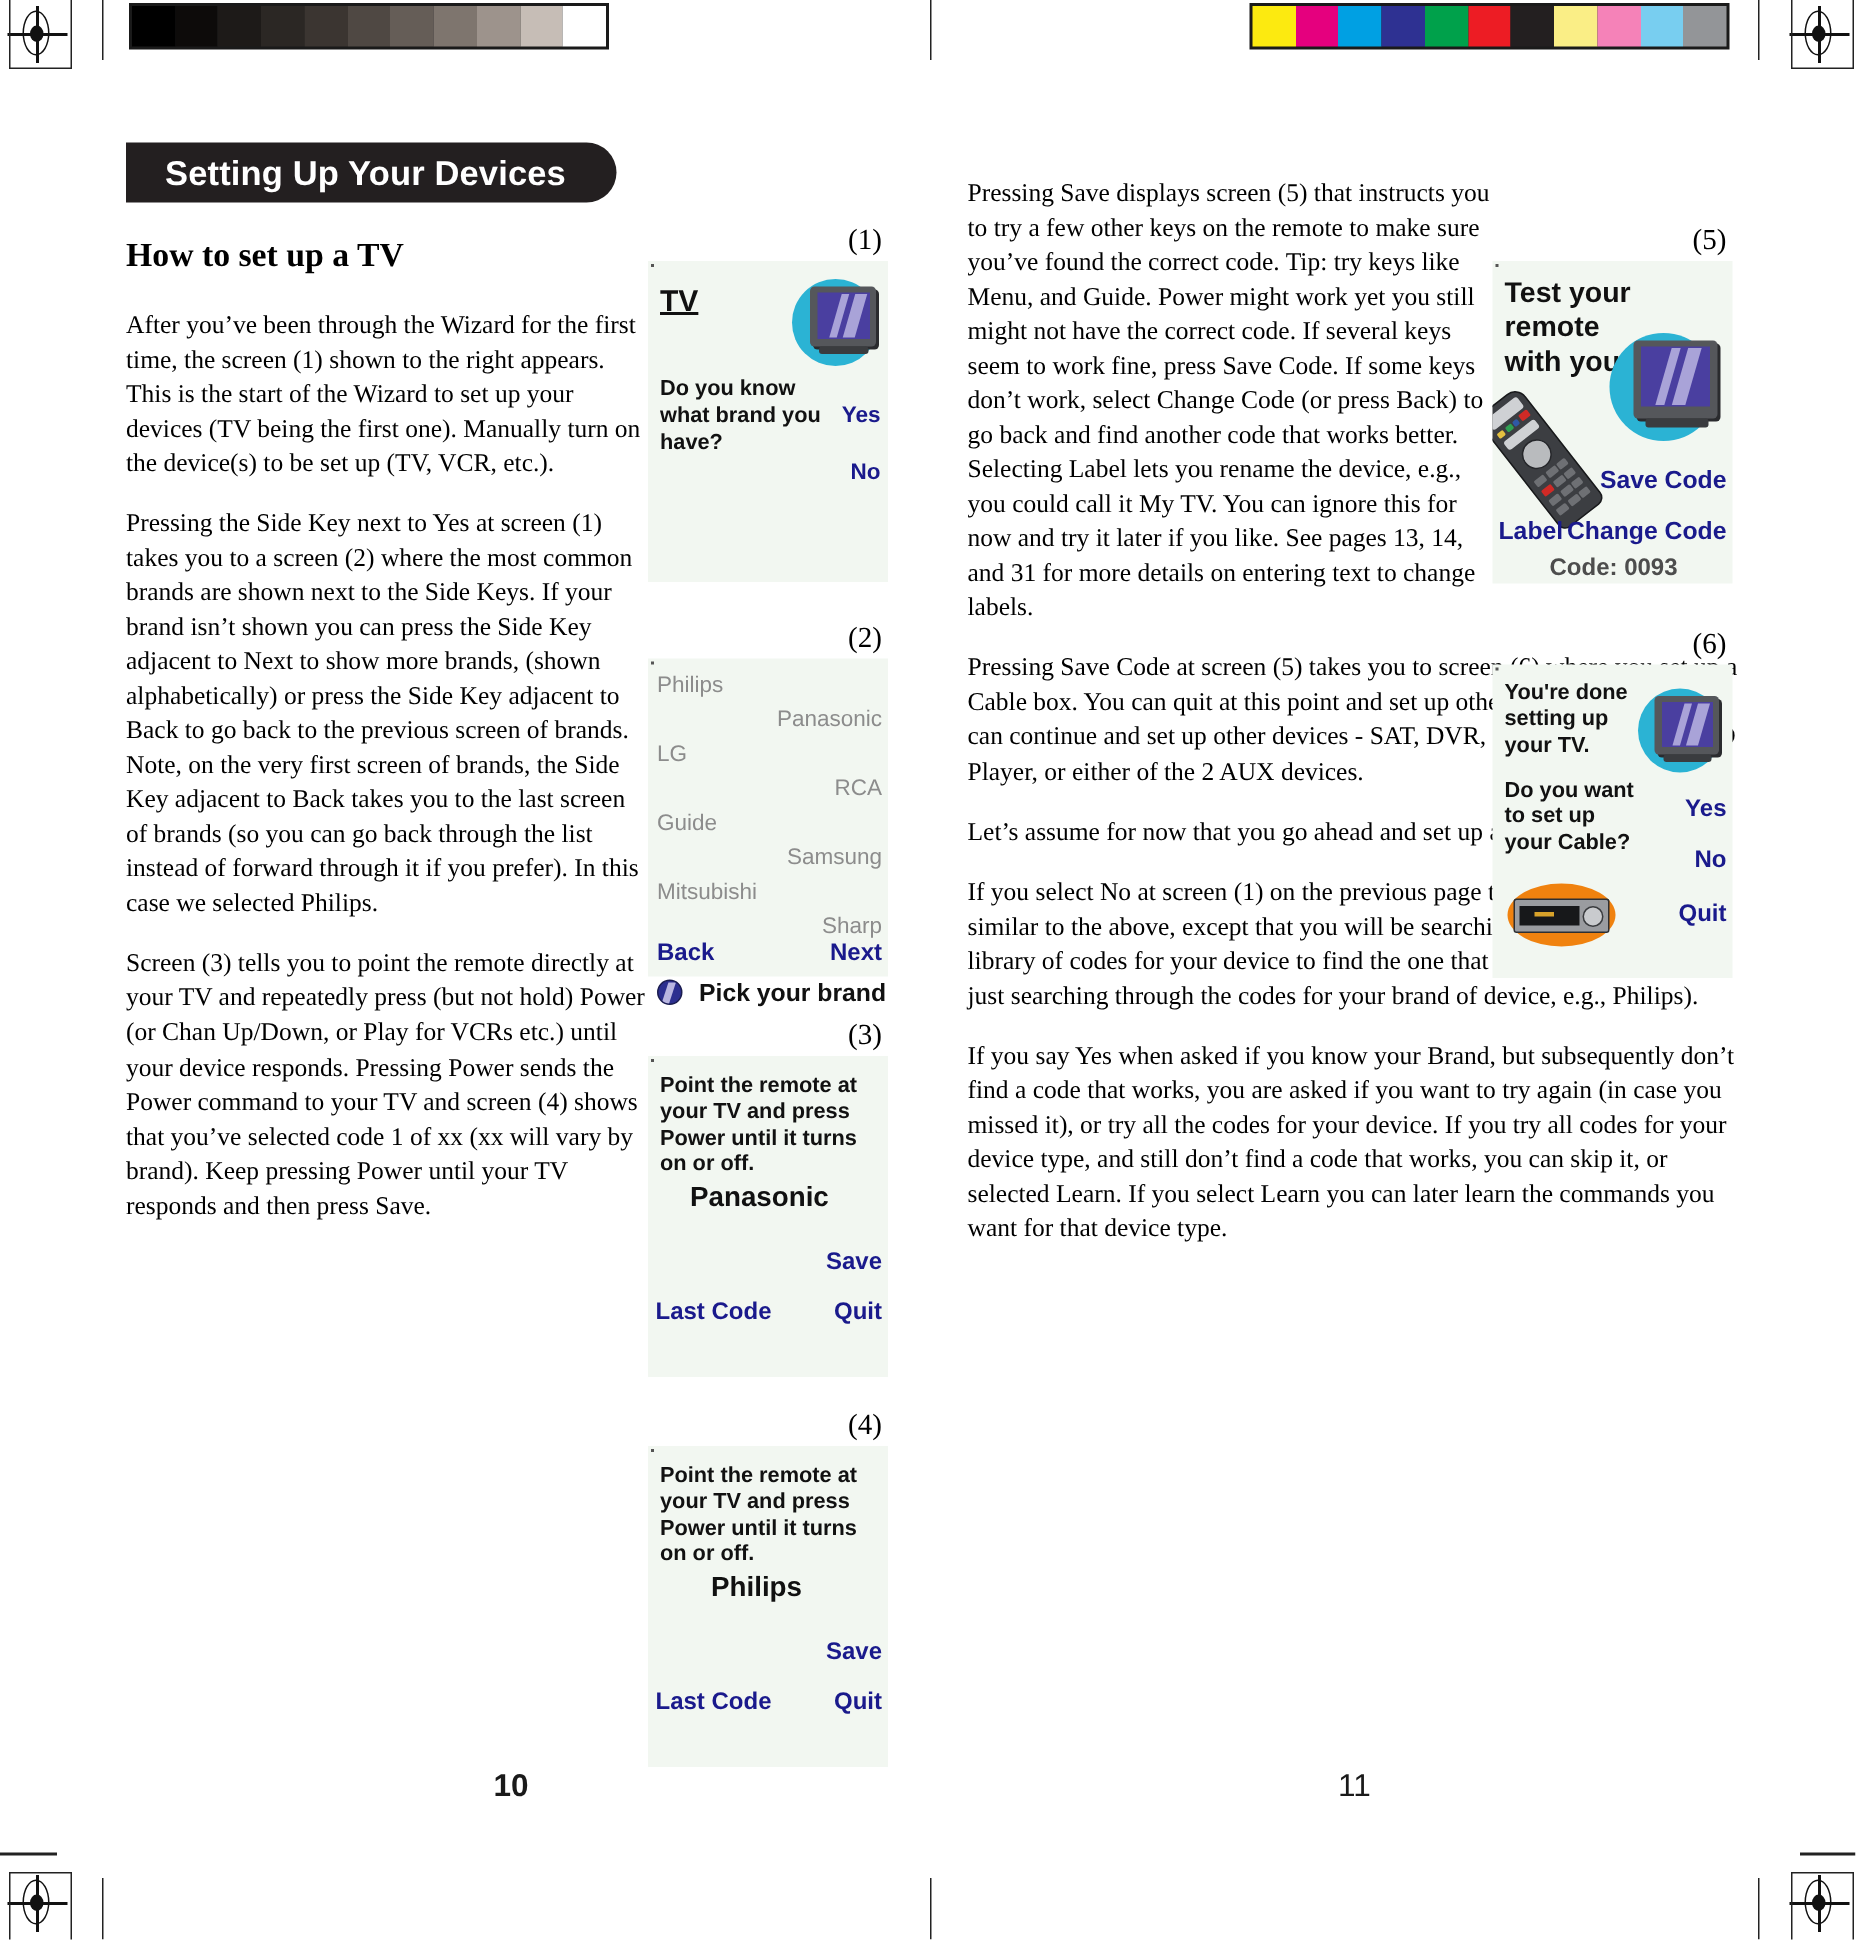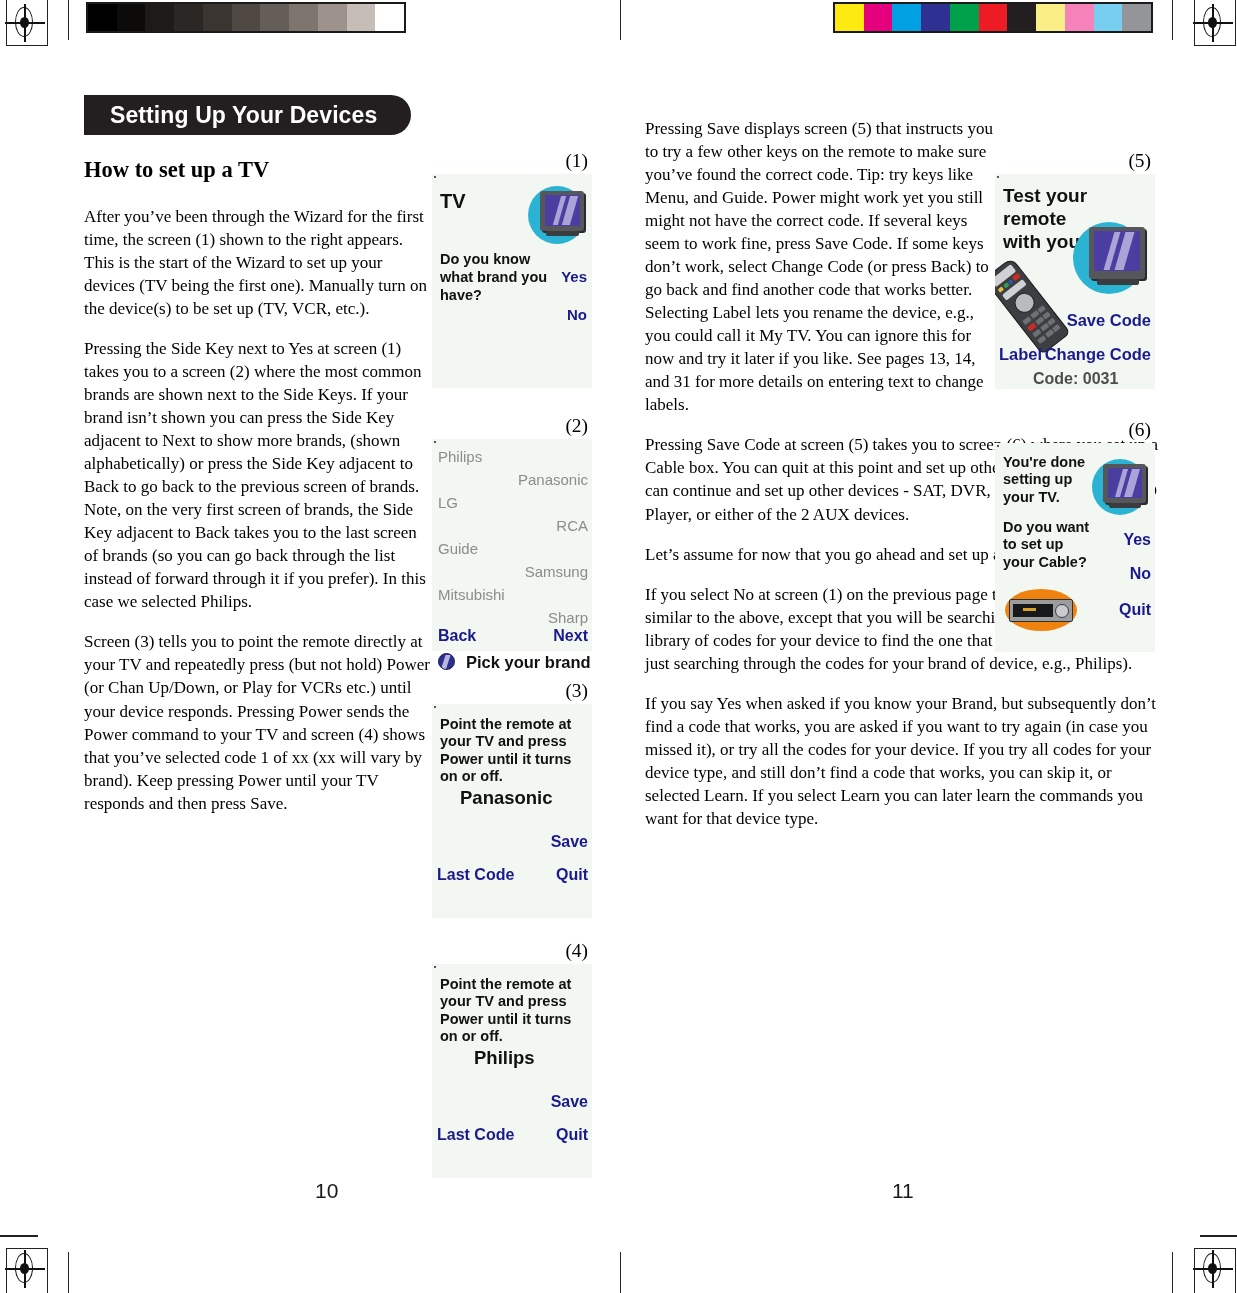--- a/index.html
+++ b/index.html
@@ -346,21 +346,21 @@
     <p class="body-text narrow">Pressing the Side Key next to Yes at screen (1) takes you to a screen (2) where the most common brands are shown next to the Side Keys. If your brand isn’t shown you can press the Side Key adjacent to Next to show more brands, (shown alphabetically) or press the Side Key adjacent to Back to go back to the previous screen of brands. Note, on the very first screen of brands, the Side Key adjacent to Back takes you to the last screen of brands (so you can go back through the list instead of forward through it if you prefer). In this case we  selected Philips.</p>
     <p class="body-text narrow">Screen (3) tells you to point the remote directly at your TV and repeatedly press (but not hold) Power (or Chan Up/Down, or Play for VCRs etc.) until your device responds. Pressing Power sends the Power command to your TV and screen (4) shows that you’ve selected code 1 of xx (xx will vary by brand). Keep pressing Power until your TV responds and then press Save.</p>
   </div>
 
   
   <div class="fig" style="left:348px; top:79px;">
     <div class="fig-num">(1)</div>
     <div class="screen" style="height:214px;">
       <div class="tick"></div>
 
-      <div class="sc-label sc-black" style="left:8px; top:16px; font-size:20px;">TV</div>
+      <div class="sc-label sc-black" style="left:8px; top:16px; font-size:20px;text-decoration:underline;">TV</div>
 
       <div class="tv-icon" style="left:94px; top:8px; width:64px; height:66px;">
         <div class="disc" style="left:2px; top:4px; width:58px; height:58px;"></div>
         <div class="case" style="left:14px; top:9px; width:44px; height:40px;"></div>
         <div class="tube" style="left:19px; top:13px; width:35px; height:31px;"></div>
         <div class="glare1" style="left:31px; top:14px; width:5px; height:29px;"></div>
         <div class="glare2" style="left:40px; top:14px; width:8px; height:29px;"></div>
         <div class="foot" style="left:20px; top:49px; width:33px; height:5px;"></div>
       </div>
 
@@ -483,21 +483,21 @@
         <div class="key" style="left:15px; top:73px; width:8px; height:5px;"></div>
         <div class="key" style="left:24px; top:73px; width:7px; height:5px;"></div>
         <div class="key" style="left:5px; top:81px; width:8px; height:5px;"></div>
         <div class="key" style="left:15px; top:81px; width:8px; height:5px;"></div>
         <div class="key" style="left:24px; top:81px; width:7px; height:5px;"></div>
       </div>
 
       <div class="sc-label sc-blue" style="right:4px; top:137px; font-size:16.5px;">Save Code</div>
       <div class="sc-label sc-blue" style="left:4px; top:171px; font-size:16.5px;">Label</div>
       <div class="sc-label sc-blue" style="right:4px; top:171px; font-size:16.5px;">Change Code</div>
-      <div class="sc-label sc-darkgrey" style="left:38px; top:196px; font-size:16px;">Code: 0031</div>
+      <div class="sc-label sc-darkgrey" style="left:38px; top:196px; font-size:16px;">Code: 0093</div>
     </div>
   </div>
 
   
   <div class="fig" style="left:350px; top:348px;">
     <div class="fig-num">(6)</div>
     <div class="screen" style="height:209px;">
       <div class="tick"></div>
 
       <div class="sc-label sc-black" style="left:8px; top:11px; font-size:14.5px; line-height:1.2;">You're done
@@ -525,14 +525,14 @@
         <div class="knob" style="left:54px; top:21px; width:14px; height:14px;"></div>
       </div>
 
       <div class="sc-label sc-blue" style="right:4px; top:88px; font-size:16px;">Yes</div>
       <div class="sc-label sc-blue" style="right:4px; top:122px; font-size:16px;">No</div>
       <div class="sc-label sc-blue" style="right:4px; top:158px; font-size:16px;">Quit</div>
     </div>
   </div>
 </div>
 
-<div class="page-num" style="left:315px; top:1179px;">10</div>
+<div class="page-num" style="left:329px; top:1179px;font-weight:bold;">10</div>
 <div class="page-num" style="left:892px; top:1179px;">11</div>
 
 </body></html>

